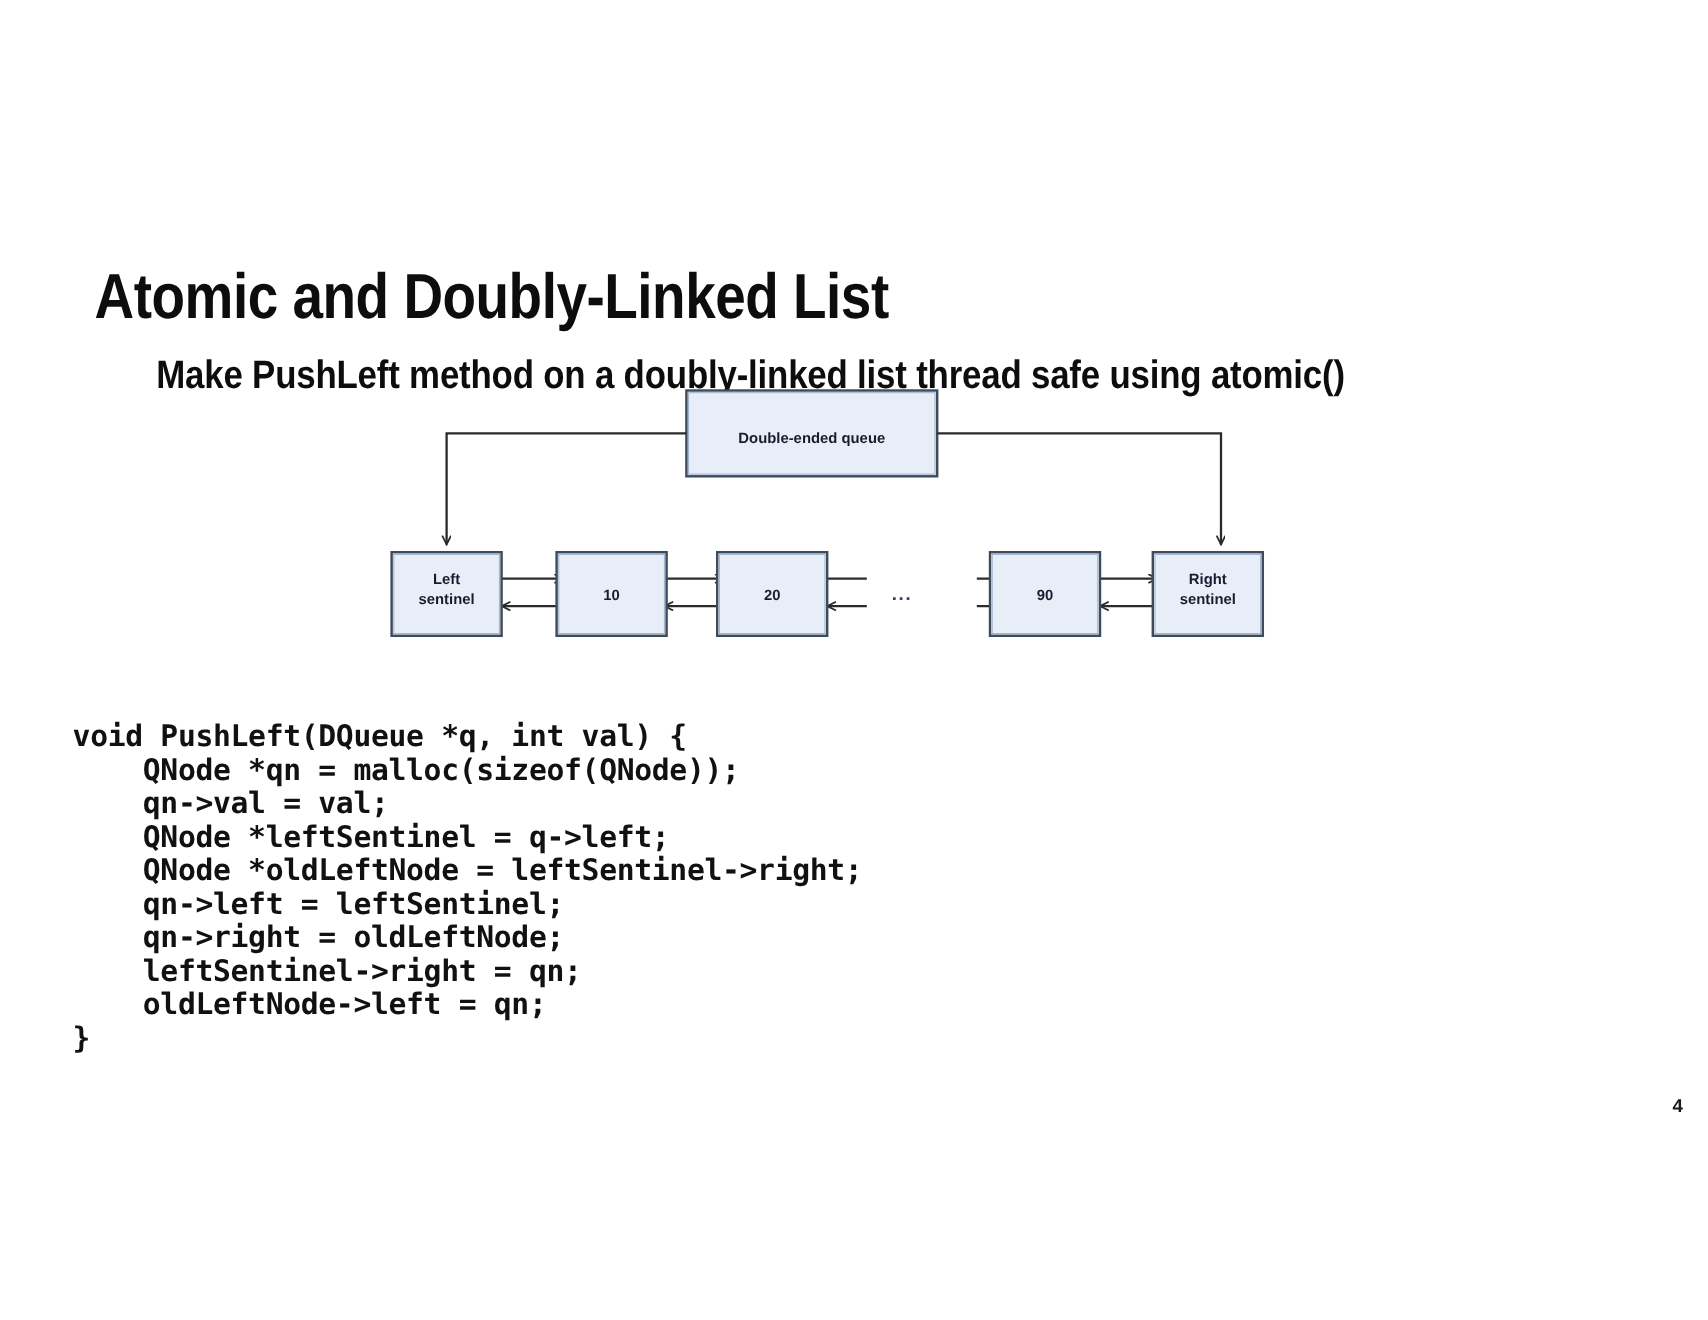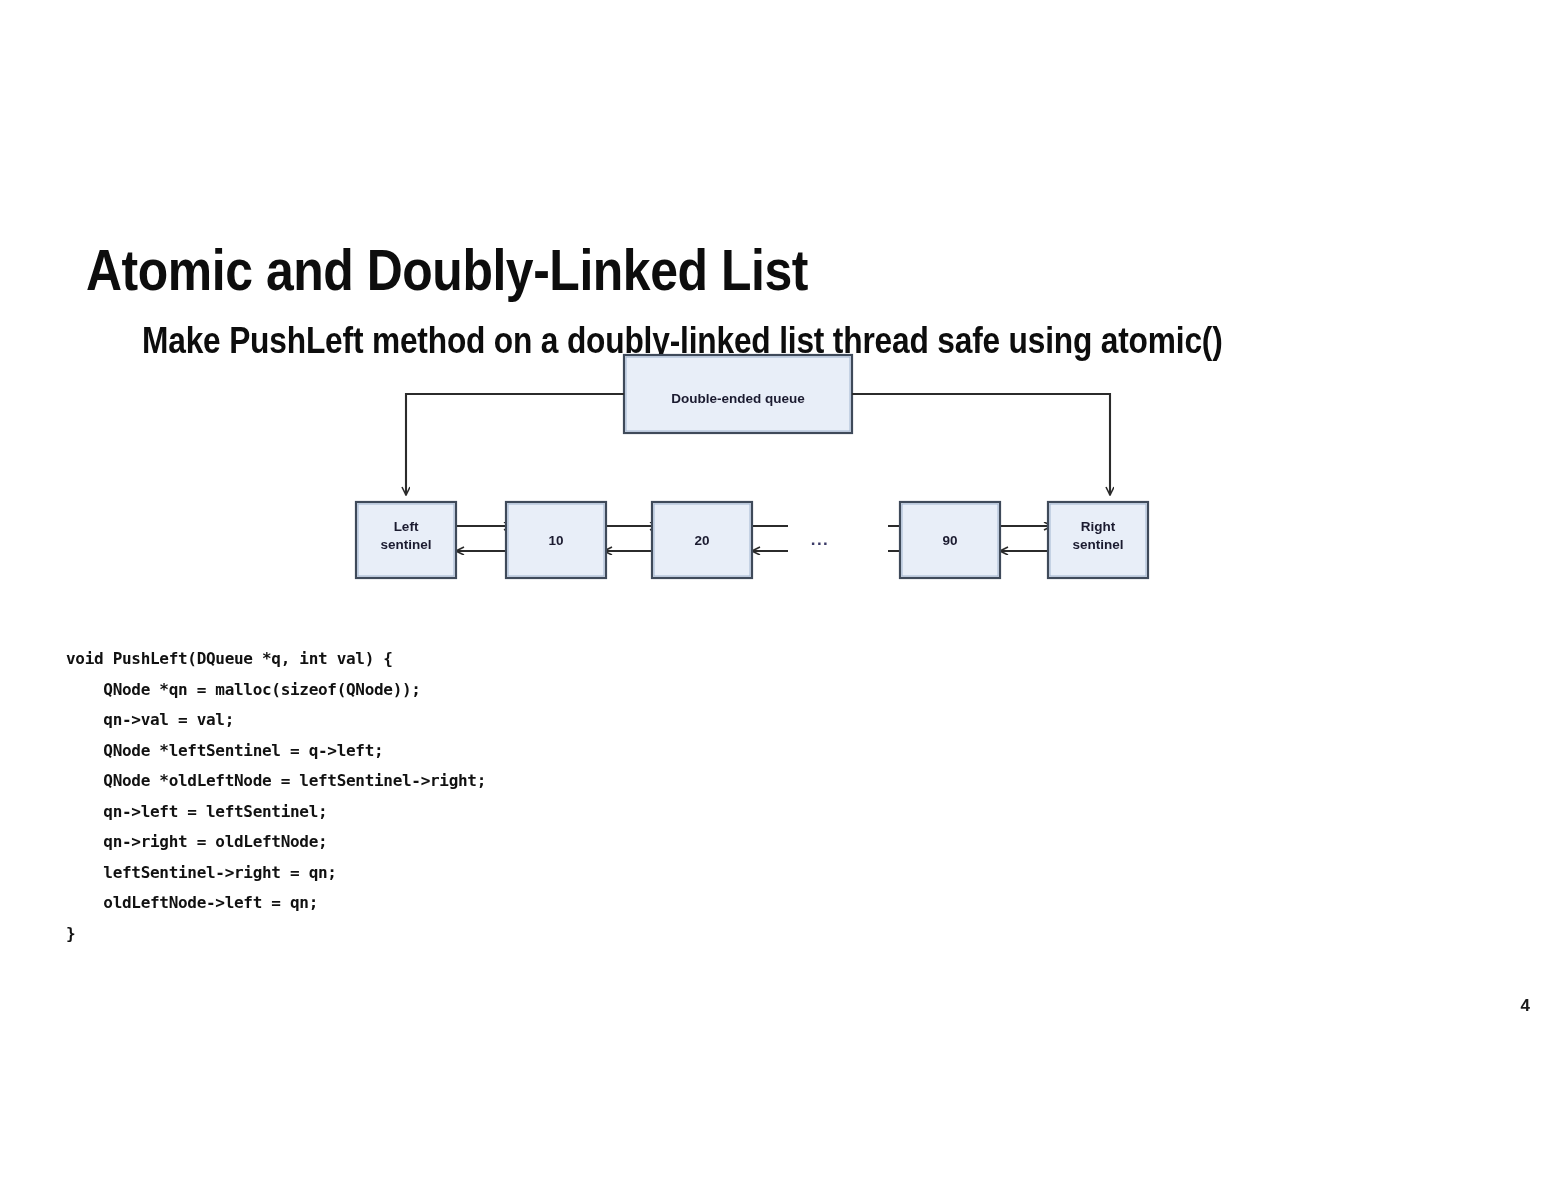--- a/index.html
+++ b/index.html
@@ -83,21 +83,21 @@
     letter-spacing: 1.5px;
   }
 
   
   #code-block {
     position: absolute;
     left: 66px;
     top: 628px;
     font-family: "DejaVu Sans Mono", monospace;
     font-weight: bold;
-    font-size: 16px;
+    font-size: 27px;
     line-height: 30.5px;
     color: #111111;
     white-space: pre;
     letter-spacing: -0.3px;
   }
   #code-block .code-line {
     display: block;
     white-space: pre;
     min-height: 30.5px;
   }

